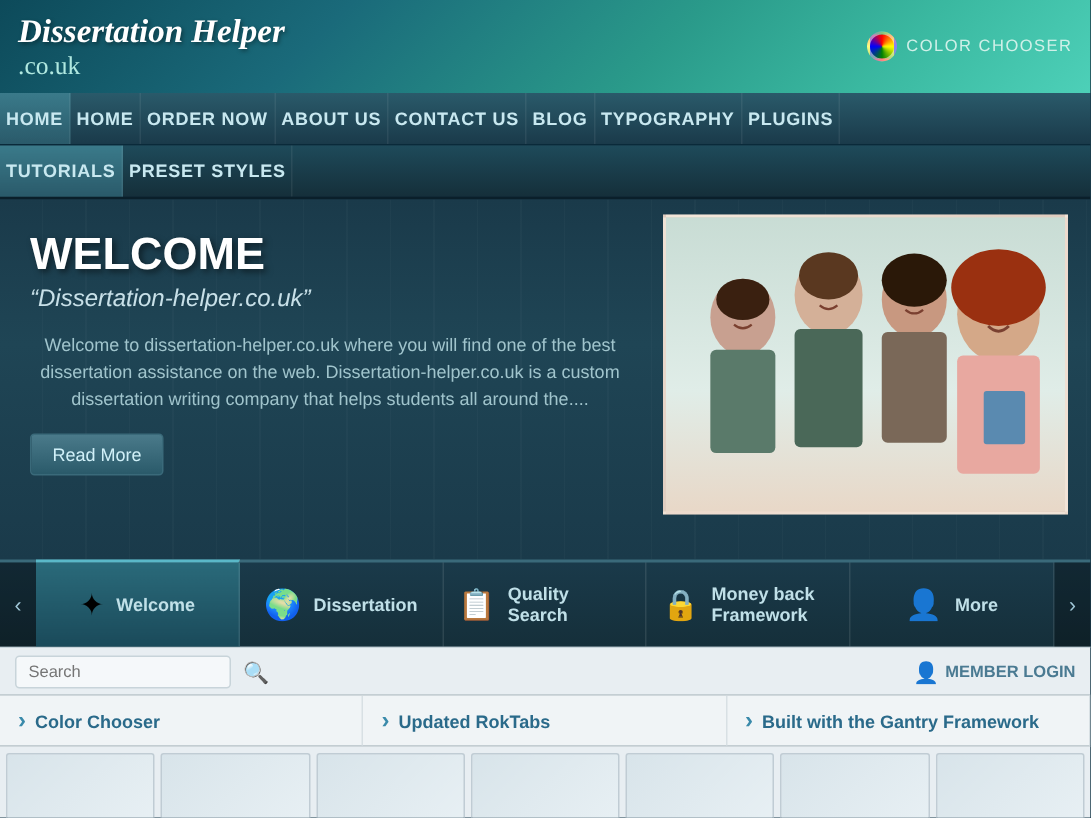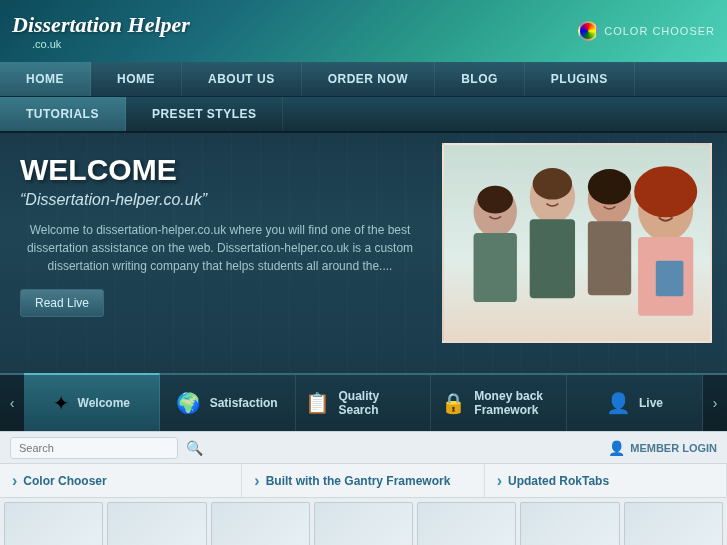--- a/index.html
+++ b/index.html
@@ -22,23 +22,23 @@
     }
     .logo-title {
       font-family: Georgia, serif;
       font-size: 22px;
       color: #fff;
       font-style: italic;
       font-weight: bold;
       text-shadow: 1px 1px 3px rgba(0,0,0,0.4);
     }
     .logo-sub {
-      font-size: 11px;
+      font-size: 17px;
       color: #b0e8e0;
-      margin-left: 20px;
+      font-family: Liberation Serif, serif;
     }
     .color-chooser {
       display: flex;
       align-items: center;
       gap: 6px;
       cursor: pointer;
     }
     .color-chooser-circle {
       width: 20px; height: 20px;
       border-radius: 50%;
@@ -56,21 +56,21 @@
       background: linear-gradient(to bottom, #2a5a6a, #1a3a4a);
       display: flex;
       align-items: stretch;
       flex-wrap: wrap;
       border-bottom: 1px solid #0a2a3a;
     }
     .nav-item {
       color: #c8e8f0;
       font-size: 12px;
       font-weight: bold;
-      padding: 10px 26px;
+      padding: 10px 4px;
       cursor: pointer;
       display: flex;
       align-items: center;
       border-right: 1px solid rgba(255,255,255,0.07);
       text-transform: uppercase;
       letter-spacing: 0.5px;
       transition: background 0.2s;
     }
     .nav-item:first-child {
       background: linear-gradient(to bottom, #3a7a8a, #2a5a6a);
@@ -216,21 +216,21 @@
       gap: 8px;
       border-top: 1px solid #c8d4da;
     }
     .search-input {
       background: #f5f8fa;
       border: 1px solid #c8d4da;
       border-radius: 3px;
       padding: 3px 8px;
       font-size: 11px;
       color: #888;
-      width: 168px;
+      width: 144px;
       height: 22px;
     }
     .search-icon-btn {
       color: #6a8a98;
       font-size: 14px;
       cursor: pointer;
     }
     .member-login {
       margin-left: auto;
       display: flex;
@@ -299,37 +299,39 @@
   </div>
   <div class="color-chooser">
     <div class="color-chooser-circle"></div>
     <span class="color-chooser-label">COLOR CHOOSER</span>
   </div>
 </div>
 
 <div class="nav-bar">
   <div class="nav-item">HOME</div>
   <div class="nav-item">HOME</div>
+  <div class="nav-item">ORDER NOW</div>
   <div class="nav-item">ABOUT US</div>
-  <div class="nav-item">ORDER NOW</div>
+  <div class="nav-item">CONTACT US</div>
   <div class="nav-item">BLOG</div>
+  <div class="nav-item">TYPOGRAPHY</div>
   <div class="nav-item">PLUGINS</div>
 </div>
 
 <div class="nav-row2">
   <div class="nav-item">TUTORIALS</div>
   <div class="nav-item">PRESET STYLES</div>
 </div>
 
 <div class="main-content">
   <div class="welcome-text">
     <div class="welcome-title">WELCOME</div>
     <div class="welcome-subtitle">“Dissertation-helper.co.uk”</div>
     <div class="welcome-body">Welcome to dissertation-helper.co.uk where you will find one of the best dissertation assistance on the web. Dissertation-helper.co.uk is a custom dissertation writing company that helps students all around the....</div>
-    <button class="read-more-btn">Read Live</button>
+    <button class="read-more-btn">Read More</button>
   </div>
 
   <div class="hero-image">
     <div class="people">
 
       <svg width="270" height="200" viewBox="0 0 270 200">
 
         <defs>
           <linearGradient id="bgGrad" x1="0%" y1="0%" x2="0%" y2="100%">
             <stop offset="0%" style="stop-color:#c8dcd4"></stop>
@@ -368,51 +370,51 @@
 
 <div class="tabs-section">
   <div class="tab-arrow">‹</div>
 
   <div class="tab-item active">
     <span class="tab-icon">✦</span>
     <span class="tab-label">Welcome</span>
   </div>
   <div class="tab-item">
     <span class="tab-icon">🌍</span>
-    <span class="tab-label">Satisfaction</span>
+    <span class="tab-label">Dissertation</span>
   </div>
   <div class="tab-item">
     <span class="tab-icon">📋</span>
     <span class="tab-label">Quality Search</span>
   </div>
   <div class="tab-item">
     <span class="tab-icon">🔒</span>
     <span class="tab-label">Money back Framework</span>
   </div>
   <div class="tab-item">
     <span class="tab-icon">👤</span>
-    <span class="tab-label">Live</span>
+    <span class="tab-label">More</span>
   </div>
 
   <div class="tab-arrow">›</div>
 </div>
 
 <div class="search-bar">
   <input class="search-input" type="text" placeholder="Search" style="">
   <span class="search-icon-btn">🔍</span>
   <div class="member-login">
     <span class="member-icon">👤</span>
     <span>MEMBER LOGIN</span>
   </div>
 </div>
 
 <div class="footer-links">
   <div class="footer-link-item">Color Chooser</div>
+  <div class="footer-link-item">Updated RokTabs</div>
   <div class="footer-link-item">Built with the Gantry Framework</div>
-  <div class="footer-link-item">Updated RokTabs</div>
 </div>
 
 <div class="thumbnails">
   <div class="thumbnail"></div>
   <div class="thumbnail"></div>
   <div class="thumbnail"></div>
   <div class="thumbnail"></div>
   <div class="thumbnail"></div>
   <div class="thumbnail"></div>
   <div class="thumbnail"></div>

